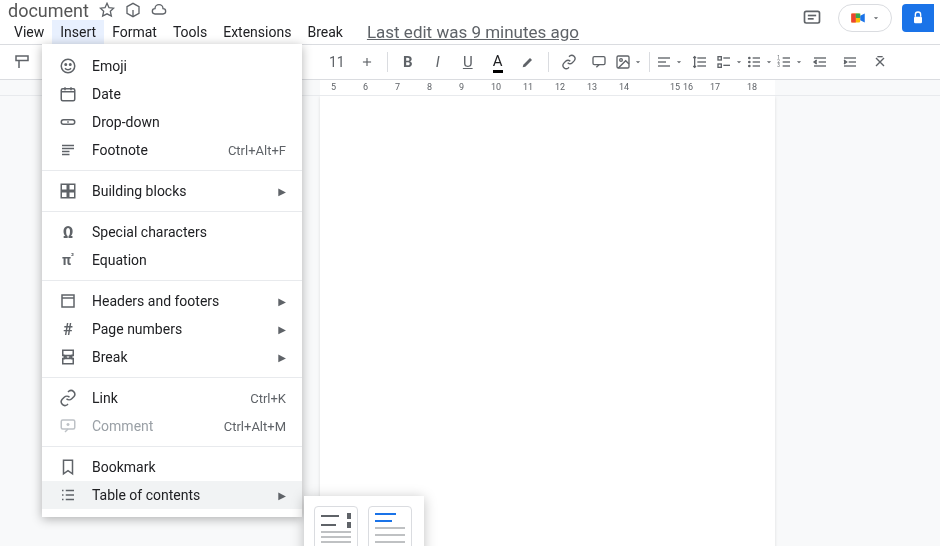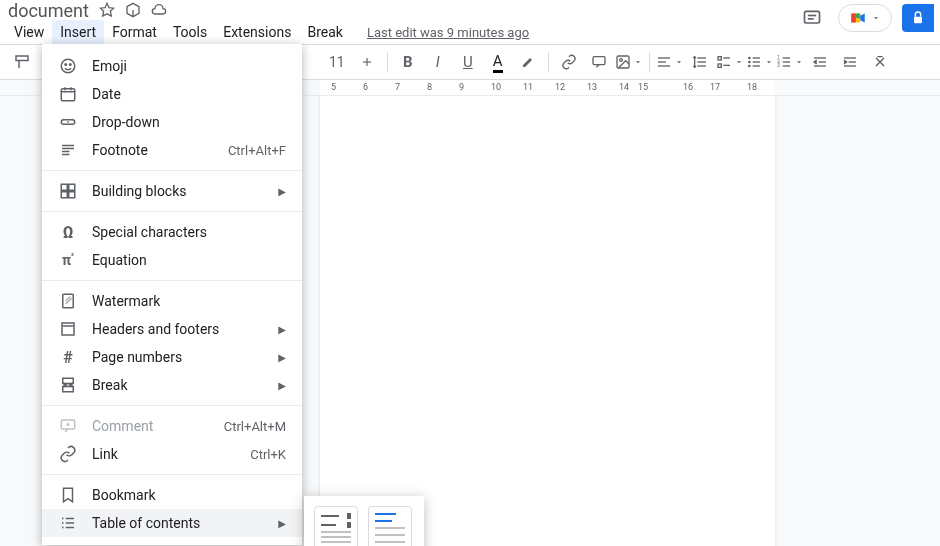--- a/index.html
+++ b/index.html
@@ -3,21 +3,21 @@
 <meta charset="utf-8">
 <style>
 * { margin: 0; padding: 0; box-sizing: border-box; font-family: 'Google Sans', Roboto, Arial, sans-serif; }
 body { background: #fff; width: 940px; height: 546px; overflow: hidden; position: relative; }
 .titlebar { display: flex; align-items: center; padding: 2px 8px; height: 20px; }
 .titlebar .title { font-size: 18px; color: #555; margin-right: 8px; }
 .titlebar .icon { width: 20px; height: 20px; display: flex; align-items: center; justify-content: center; color: #5f6368; margin-right: 6px; }
 .menubar { display: flex; align-items: center; padding: 0 6px; height: 24px; position: relative; }
 .menubar .menu-item { font-size: 14px; color: #202124; padding: 4px 8px; cursor: pointer; }
 .menubar .menu-item.active { background: #e8f0fe; }
-.menubar .last-edit { margin-left: 16px; font-size: 13px; color: #5f6368; text-decoration: underline; }
+.menubar .last-edit { margin-left: 16px; font-size: 17px; color: #5f6368; text-decoration: underline; }
 .right-icons { position: absolute; right: 6px; top: 2px; display: flex; align-items: center; gap: 10px; }
 .right-icons .chip { display: flex; align-items: center; justify-content: center; width: 32px; height: 32px; border-radius: 50%; color: #5f6368; }
 .right-icons .meet { background: #fff; border: 1px solid #dadce0; border-radius: 20px; padding: 4px 10px; display: flex; align-items: center; gap: 4px; }
 .right-icons .share { background: #1a73e8; color: #fff; border-radius: 4px 0 0 4px; padding: 6px 8px; }
 .toolbar { height: 36px; border-top: 1px solid #dadce0; border-bottom: 1px solid #dadce0; display: flex; align-items: center; padding: 0 8px; gap: 2px; }
 .toolbar .sep { width: 1px; height: 20px; background: #dadce0; margin: 0 4px; }
 .toolbar .tb-btn { width: 28px; height: 28px; display: flex; align-items: center; justify-content: center; color: #5f6368; border-radius: 4px; cursor: pointer; }
 .toolbar .tb-btn.wide { width: auto; padding: 0 6px; font-size: 14px; }
 .toolbar .tb-combo { display: flex; align-items: center; gap: 2px; }
 .toolbar .dd { width: 10px; }
@@ -246,21 +246,21 @@
   <span class="tick" style="left:331px">5</span>
   <span class="tick" style="left:363px">6</span>
   <span class="tick" style="left:395px">7</span>
   <span class="tick" style="left:427px">8</span>
   <span class="tick" style="left:459px">9</span>
   <span class="tick" style="left:491px">10</span>
   <span class="tick" style="left:523px">11</span>
   <span class="tick" style="left:555px">12</span>
   <span class="tick" style="left:587px">13</span>
   <span class="tick" style="left:619px">14</span>
-  <span class="tick" style="left:638px">15</span>
+  <span class="tick" style="left:670px">15</span>
   <span class="tick" style="left:683px">16</span>
   <span class="tick" style="left:710px">17</span>
   <span class="tick" style="left:747px">18</span>
 </div>
 
 <div class="page-area">
   <div class="page"></div>
 </div>
 
 <div class="dropdown" id="dropdown">
@@ -330,29 +330,20 @@
     <div class="dd-item">
       <span class="dd-icon">
         <span style="font-size:14px;font-weight:bold">π<sup style="font-size:8px">²</sup></span>
       </span>
       <span>Equation</span>
     </div>
     <div class="dd-sep"></div>
     <div class="dd-item">
       <span class="dd-icon">
         <svg width="18" height="18" viewBox="0 0 24 24" fill="none" stroke="currentColor" stroke-width="2">
-          <rect x="5" y="3" width="14" height="18" rx="1"></rect>
-          <path d="M9 12l6-6M9 16l8-8" opacity="0.5"></path>
-        </svg>
-      </span>
-      <span>Watermark</span>
-    </div>
-    <div class="dd-item">
-      <span class="dd-icon">
-        <svg width="18" height="18" viewBox="0 0 24 24" fill="none" stroke="currentColor" stroke-width="2">
           <rect x="4" y="4" width="16" height="16"></rect>
           <line x1="4" y1="8" x2="20" y2="8"></line>
         </svg>
       </span>
       <span>Headers and footers</span>
       <span class="dd-arrow">▶</span>
     </div>
     <div class="dd-item">
       <span class="dd-icon">
         <span style="font-size:16px;font-weight:bold">#</span>
@@ -365,41 +356,41 @@
         <svg width="18" height="18" viewBox="0 0 24 24" fill="none" stroke="currentColor" stroke-width="2">
           <rect x="5" y="3" width="14" height="7"></rect>
           <rect x="5" y="14" width="14" height="7"></rect>
           <path d="M10 12l-3-2v4zM14 12l3-2v4z" fill="currentColor"></path>
         </svg>
       </span>
       <span>Break</span>
       <span class="dd-arrow">▶</span>
     </div>
     <div class="dd-sep"></div>
+    <div class="dd-item">
+      <span class="dd-icon">
+        <svg width="18" height="18" viewBox="0 0 24 24" fill="none" stroke="currentColor" stroke-width="2">
+          <path d="M10 13a5 5 0 007 0l3-3a5 5 0 00-7-7l-1 1"></path>
+          <path d="M14 11a5 5 0 00-7 0l-3 3a5 5 0 007 7l1-1"></path>
+        </svg>
+      </span>
+      <span>Link</span>
+      <span class="dd-shortcut">Ctrl+K</span>
+    </div>
     <div class="dd-item disabled">
       <span class="dd-icon">
         <svg width="18" height="18" viewBox="0 0 24 24" fill="none" stroke="currentColor" stroke-width="2">
           <rect x="3" y="4" width="18" height="12" rx="2"></rect>
           <line x1="12" y1="8" x2="12" y2="12"></line>
           <line x1="10" y1="10" x2="14" y2="10"></line>
           <path d="M8 20l4-4"></path>
         </svg>
       </span>
       <span>Comment</span>
       <span class="dd-shortcut">Ctrl+Alt+M</span>
-    </div>
-    <div class="dd-item">
-      <span class="dd-icon">
-        <svg width="18" height="18" viewBox="0 0 24 24" fill="none" stroke="currentColor" stroke-width="2">
-          <path d="M10 13a5 5 0 007 0l3-3a5 5 0 00-7-7l-1 1"></path>
-          <path d="M14 11a5 5 0 00-7 0l-3 3a5 5 0 007 7l1-1"></path>
-        </svg>
-      </span>
-      <span>Link</span>
-      <span class="dd-shortcut">Ctrl+K</span>
     </div>
     <div class="dd-sep"></div>
     <div class="dd-item">
       <span class="dd-icon">
         <svg width="18" height="18" viewBox="0 0 24 24" fill="none" stroke="currentColor" stroke-width="2">
           <path d="M6 3h12v18l-6-4-6 4z"></path>
         </svg>
       </span>
       <span>Bookmark</span>
     </div>

